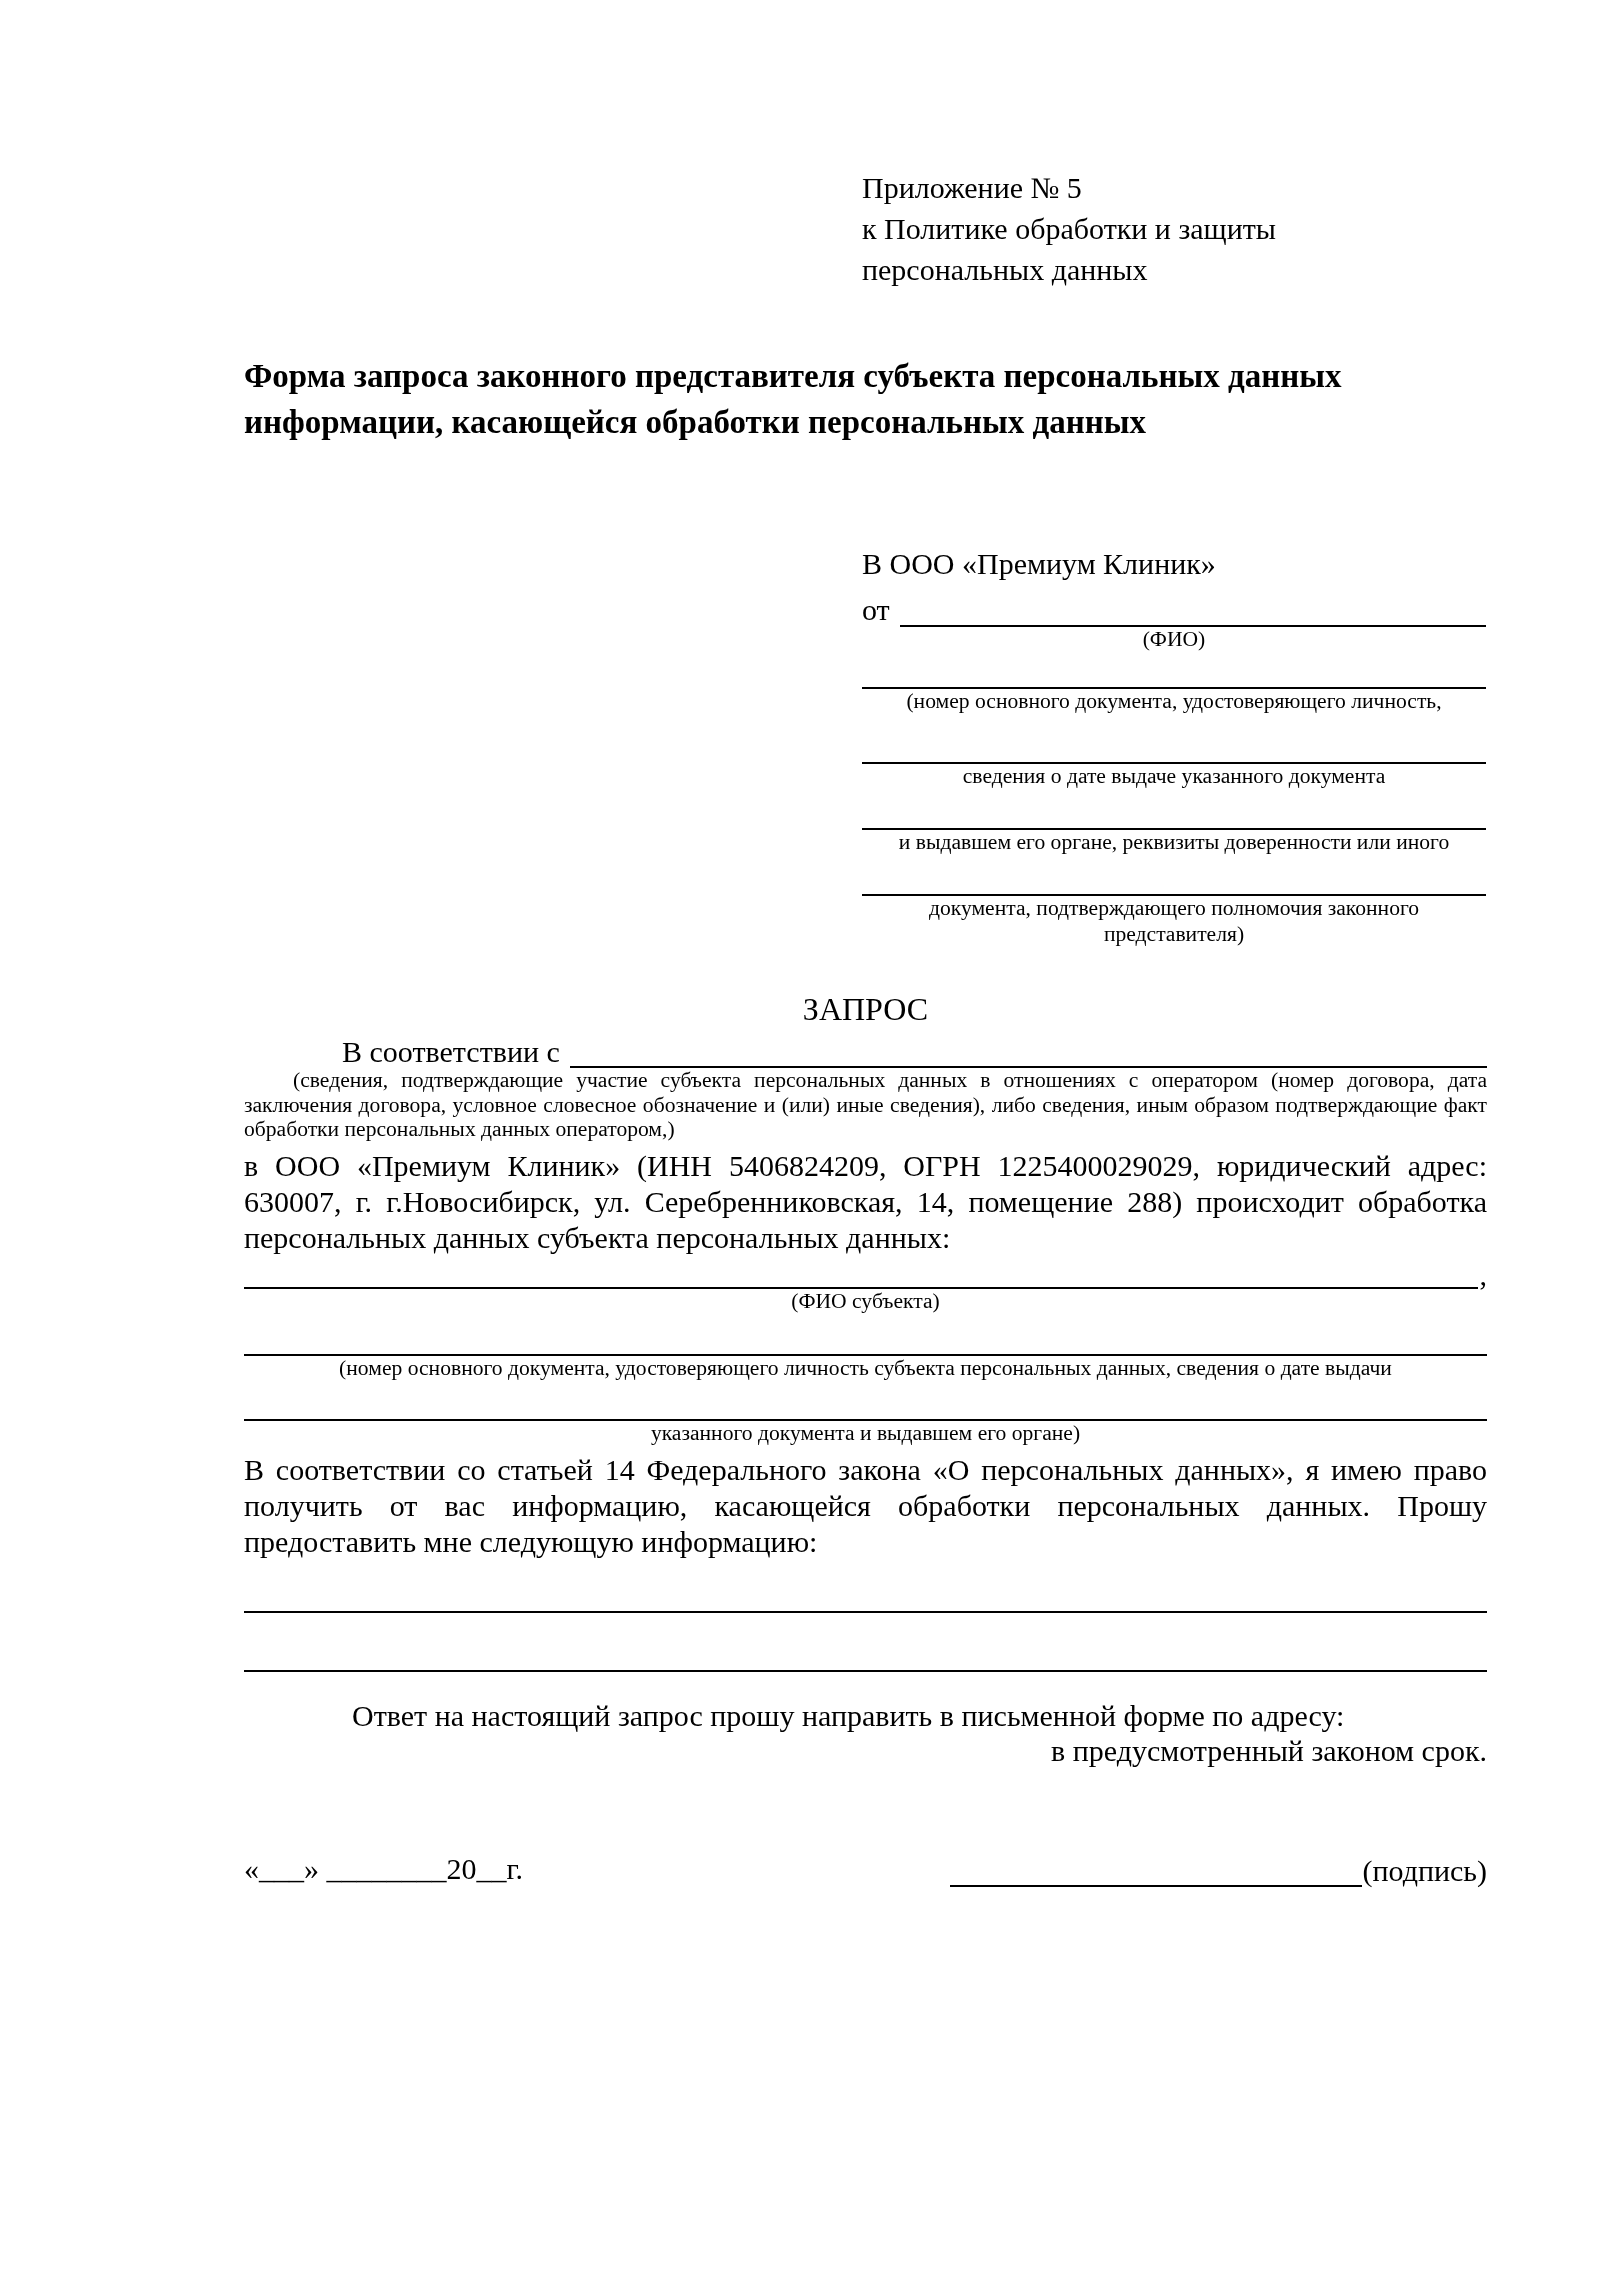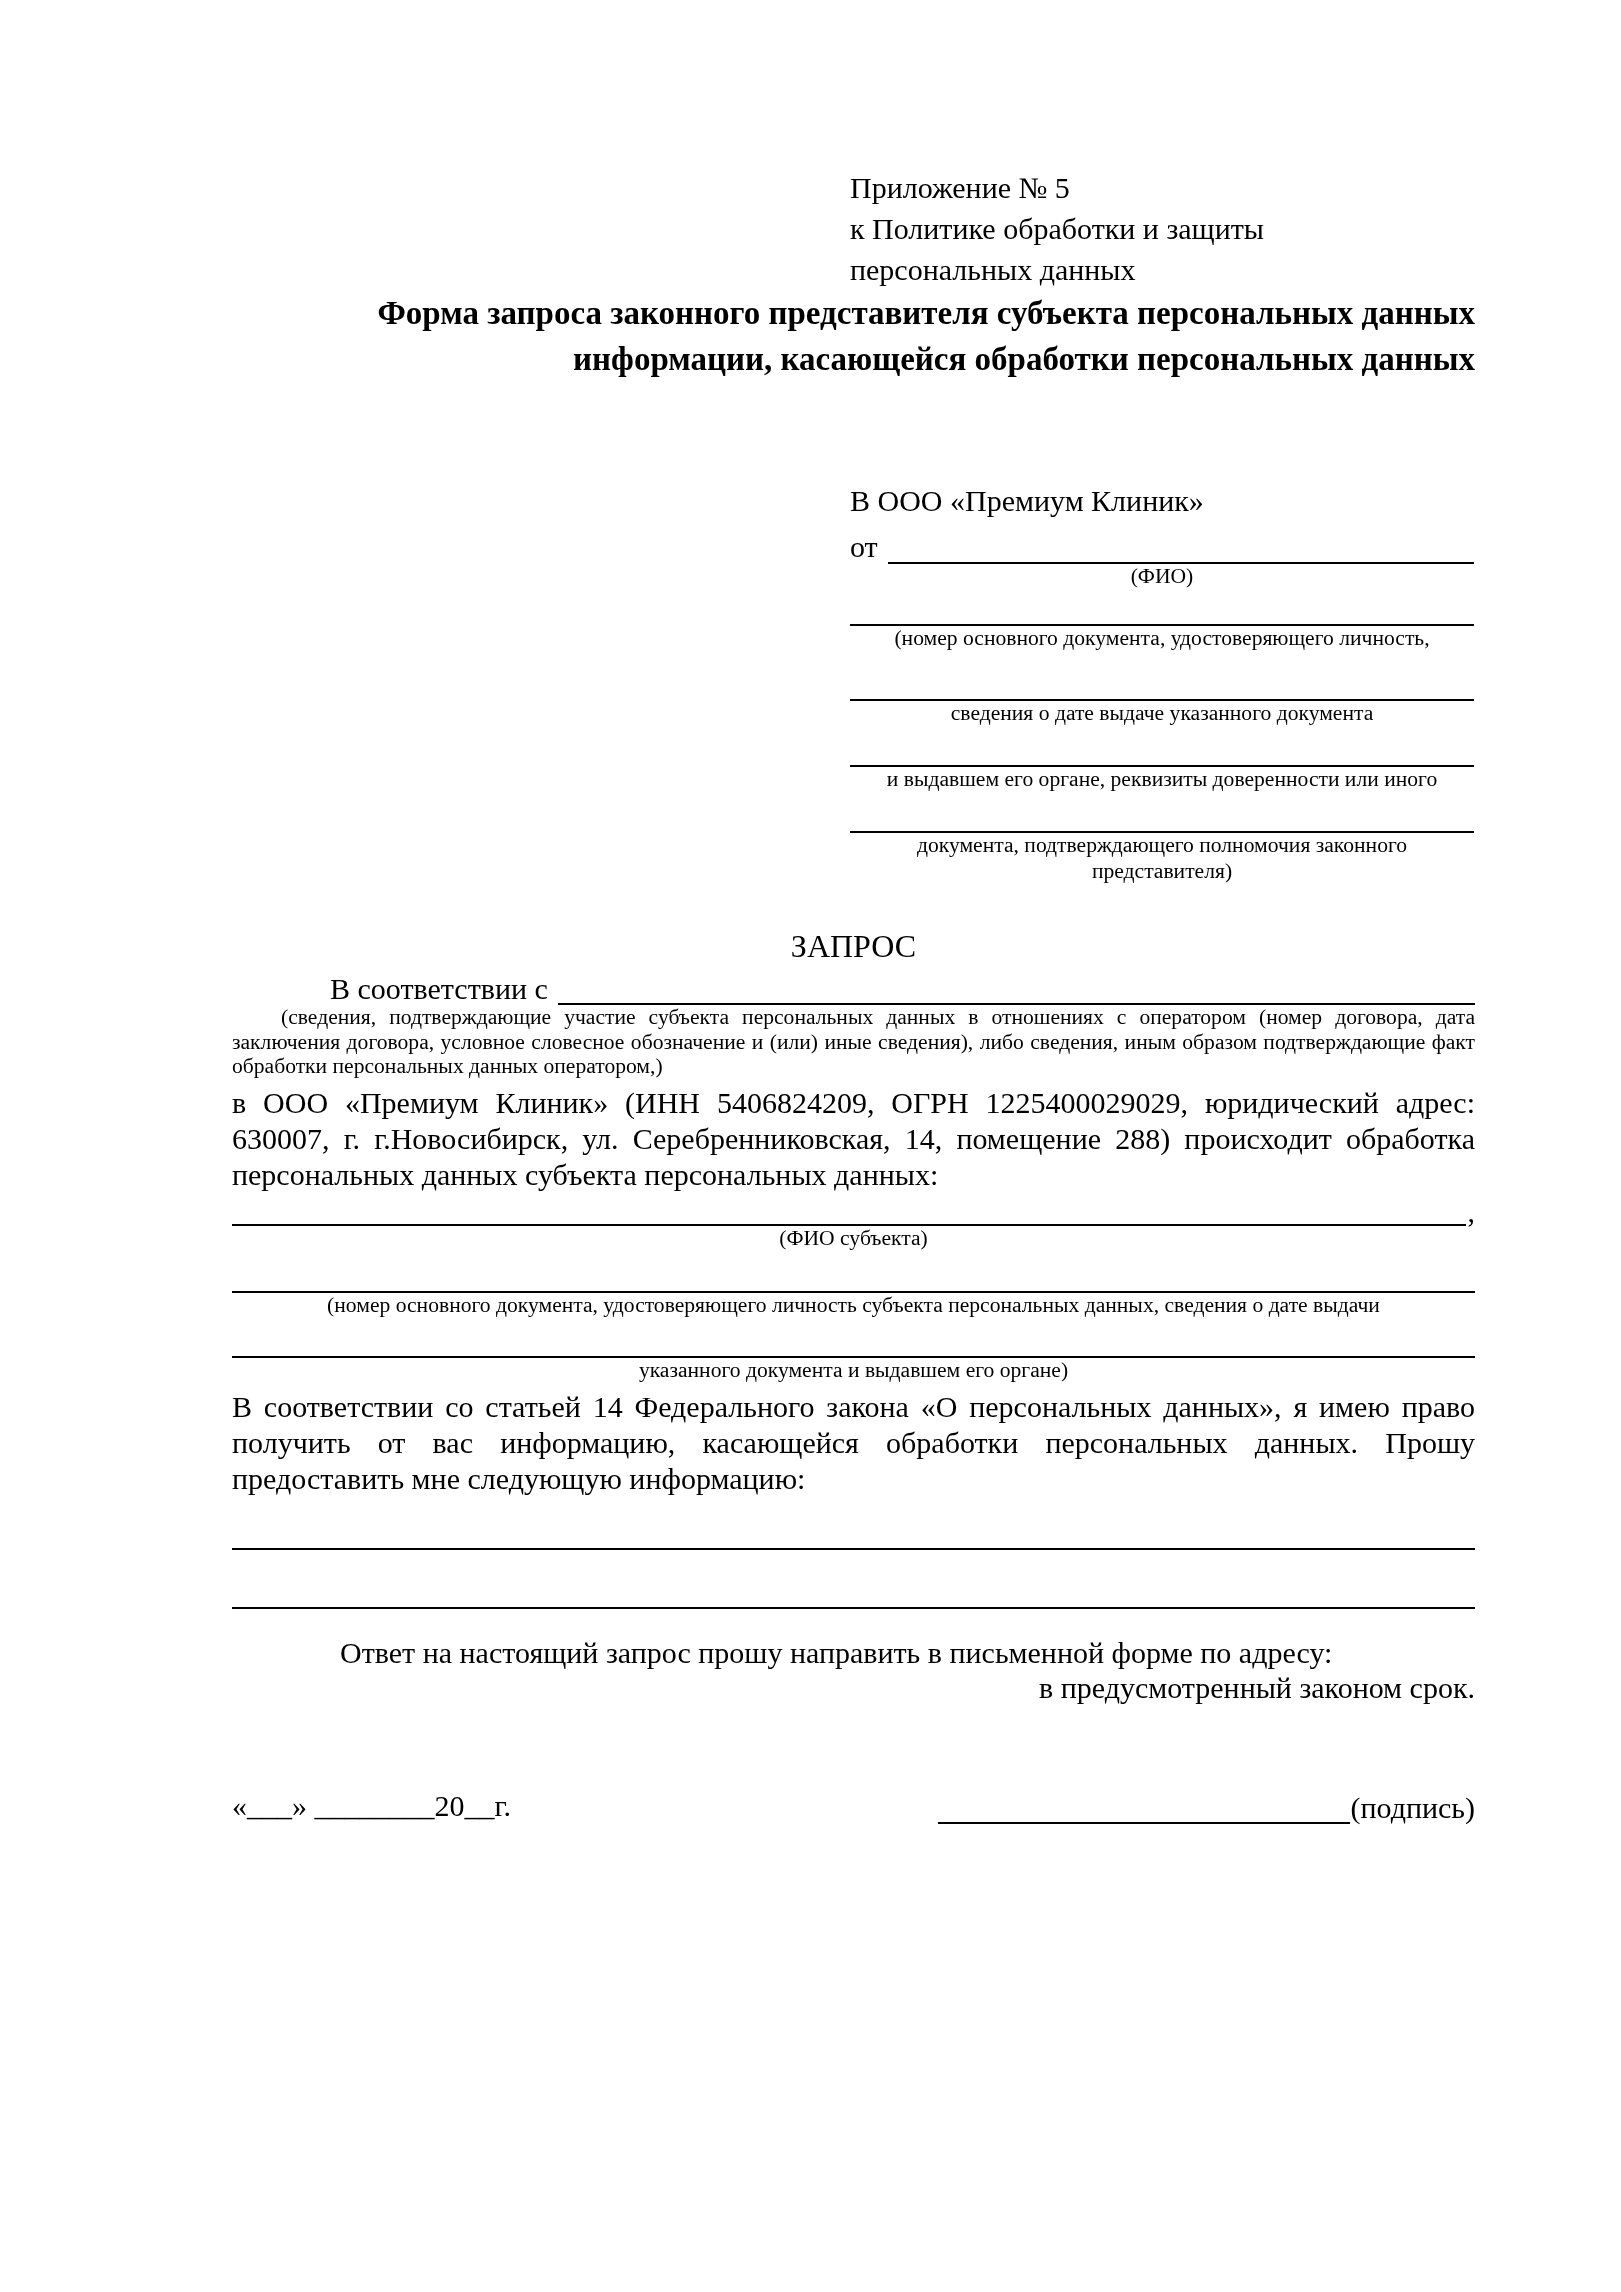--- a/index.html
+++ b/index.html
@@ -4,27 +4,27 @@
 <style>
   html,body{margin:0;padding:0;background:#ffffff;}
   .page{
     position:relative;
     width:1621px;height:2293px;
     background:#ffffff;color:#000;
     font-family:"Liberation Serif", serif;
     font-size:30px;line-height:36px;
     overflow:hidden;
   }
-  .content{position:absolute;left:232px;top:0;width:1243px;}
+  .content{position:absolute;left:244px;top:0;width:1243px;}
 
   
   .annex{margin-top:167px;margin-left:618px;width:461px;font-size:30px;line-height:41px;}
 
   
-  .doc-title{text-align:right;font-weight:bold;font-size:33px;line-height:46px;}
+  .doc-title{margin-top:63px;text-align:left;font-weight:bold;font-size:33px;line-height:46px;}
 
   
   .addressee{margin-top:98px;margin-left:618px;width:624px;}
   .addr-to{line-height:41px;}
   .flex-row{display:flex;align-items:flex-end;}
   .addr-from{margin-top:3.9px;height:39px;}
   .addr-from .from-label{padding-right:9.8px;line-height:35px;}
   .line{border-bottom:2.9px solid #000;}
   .grow{flex:1 1 auto;}
   .fill-line{height:35px;border-bottom:2.9px solid #000;}

